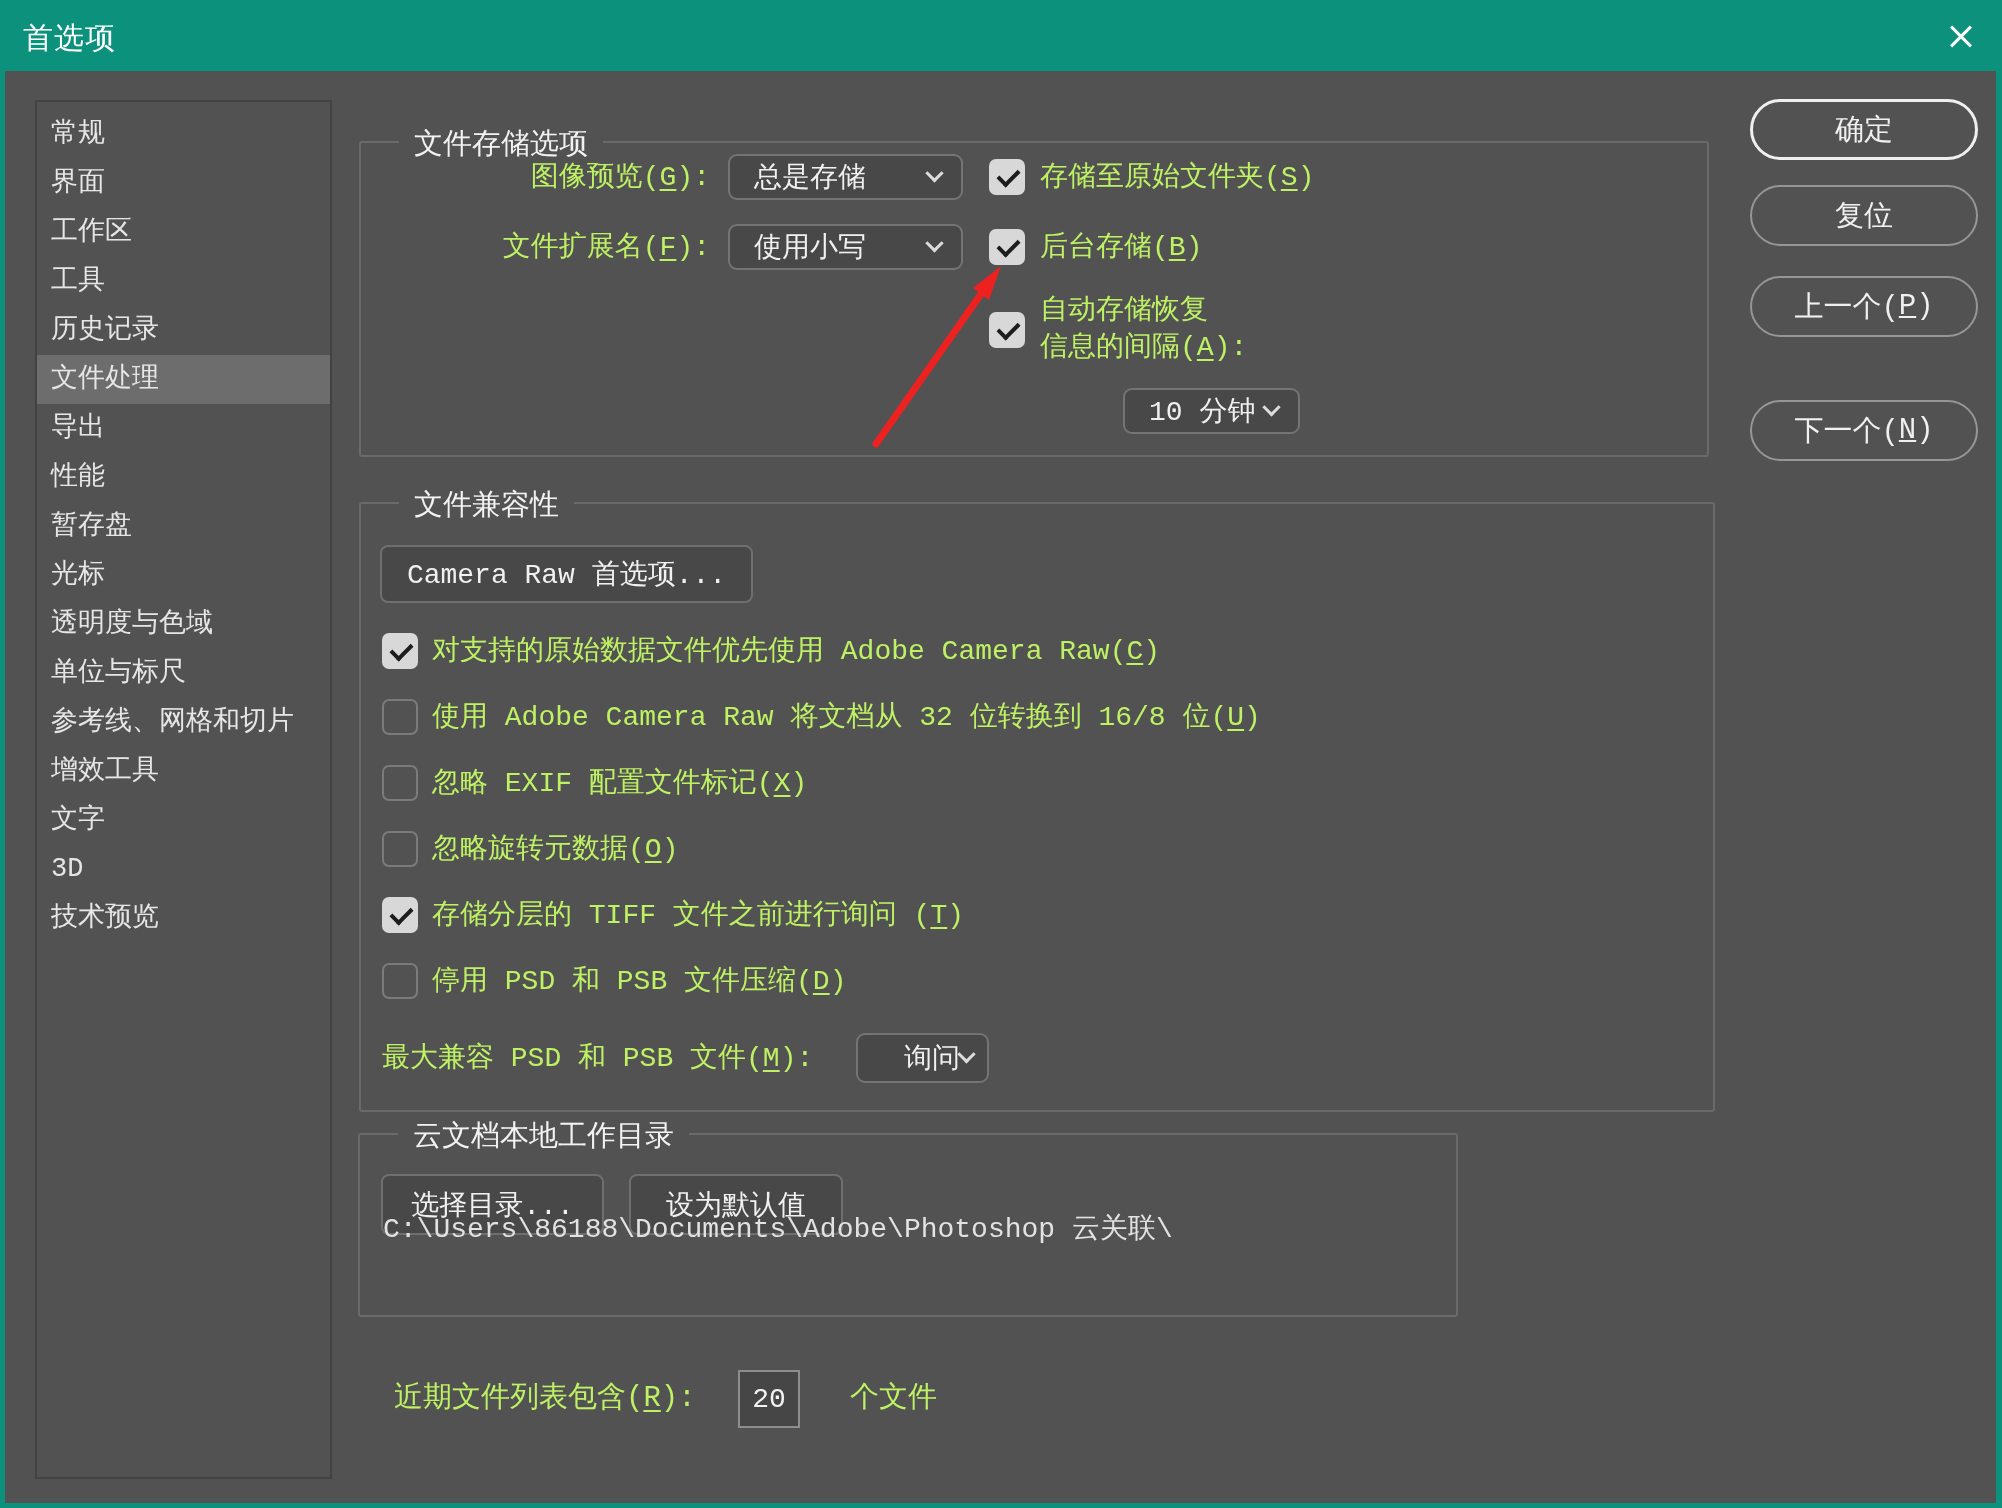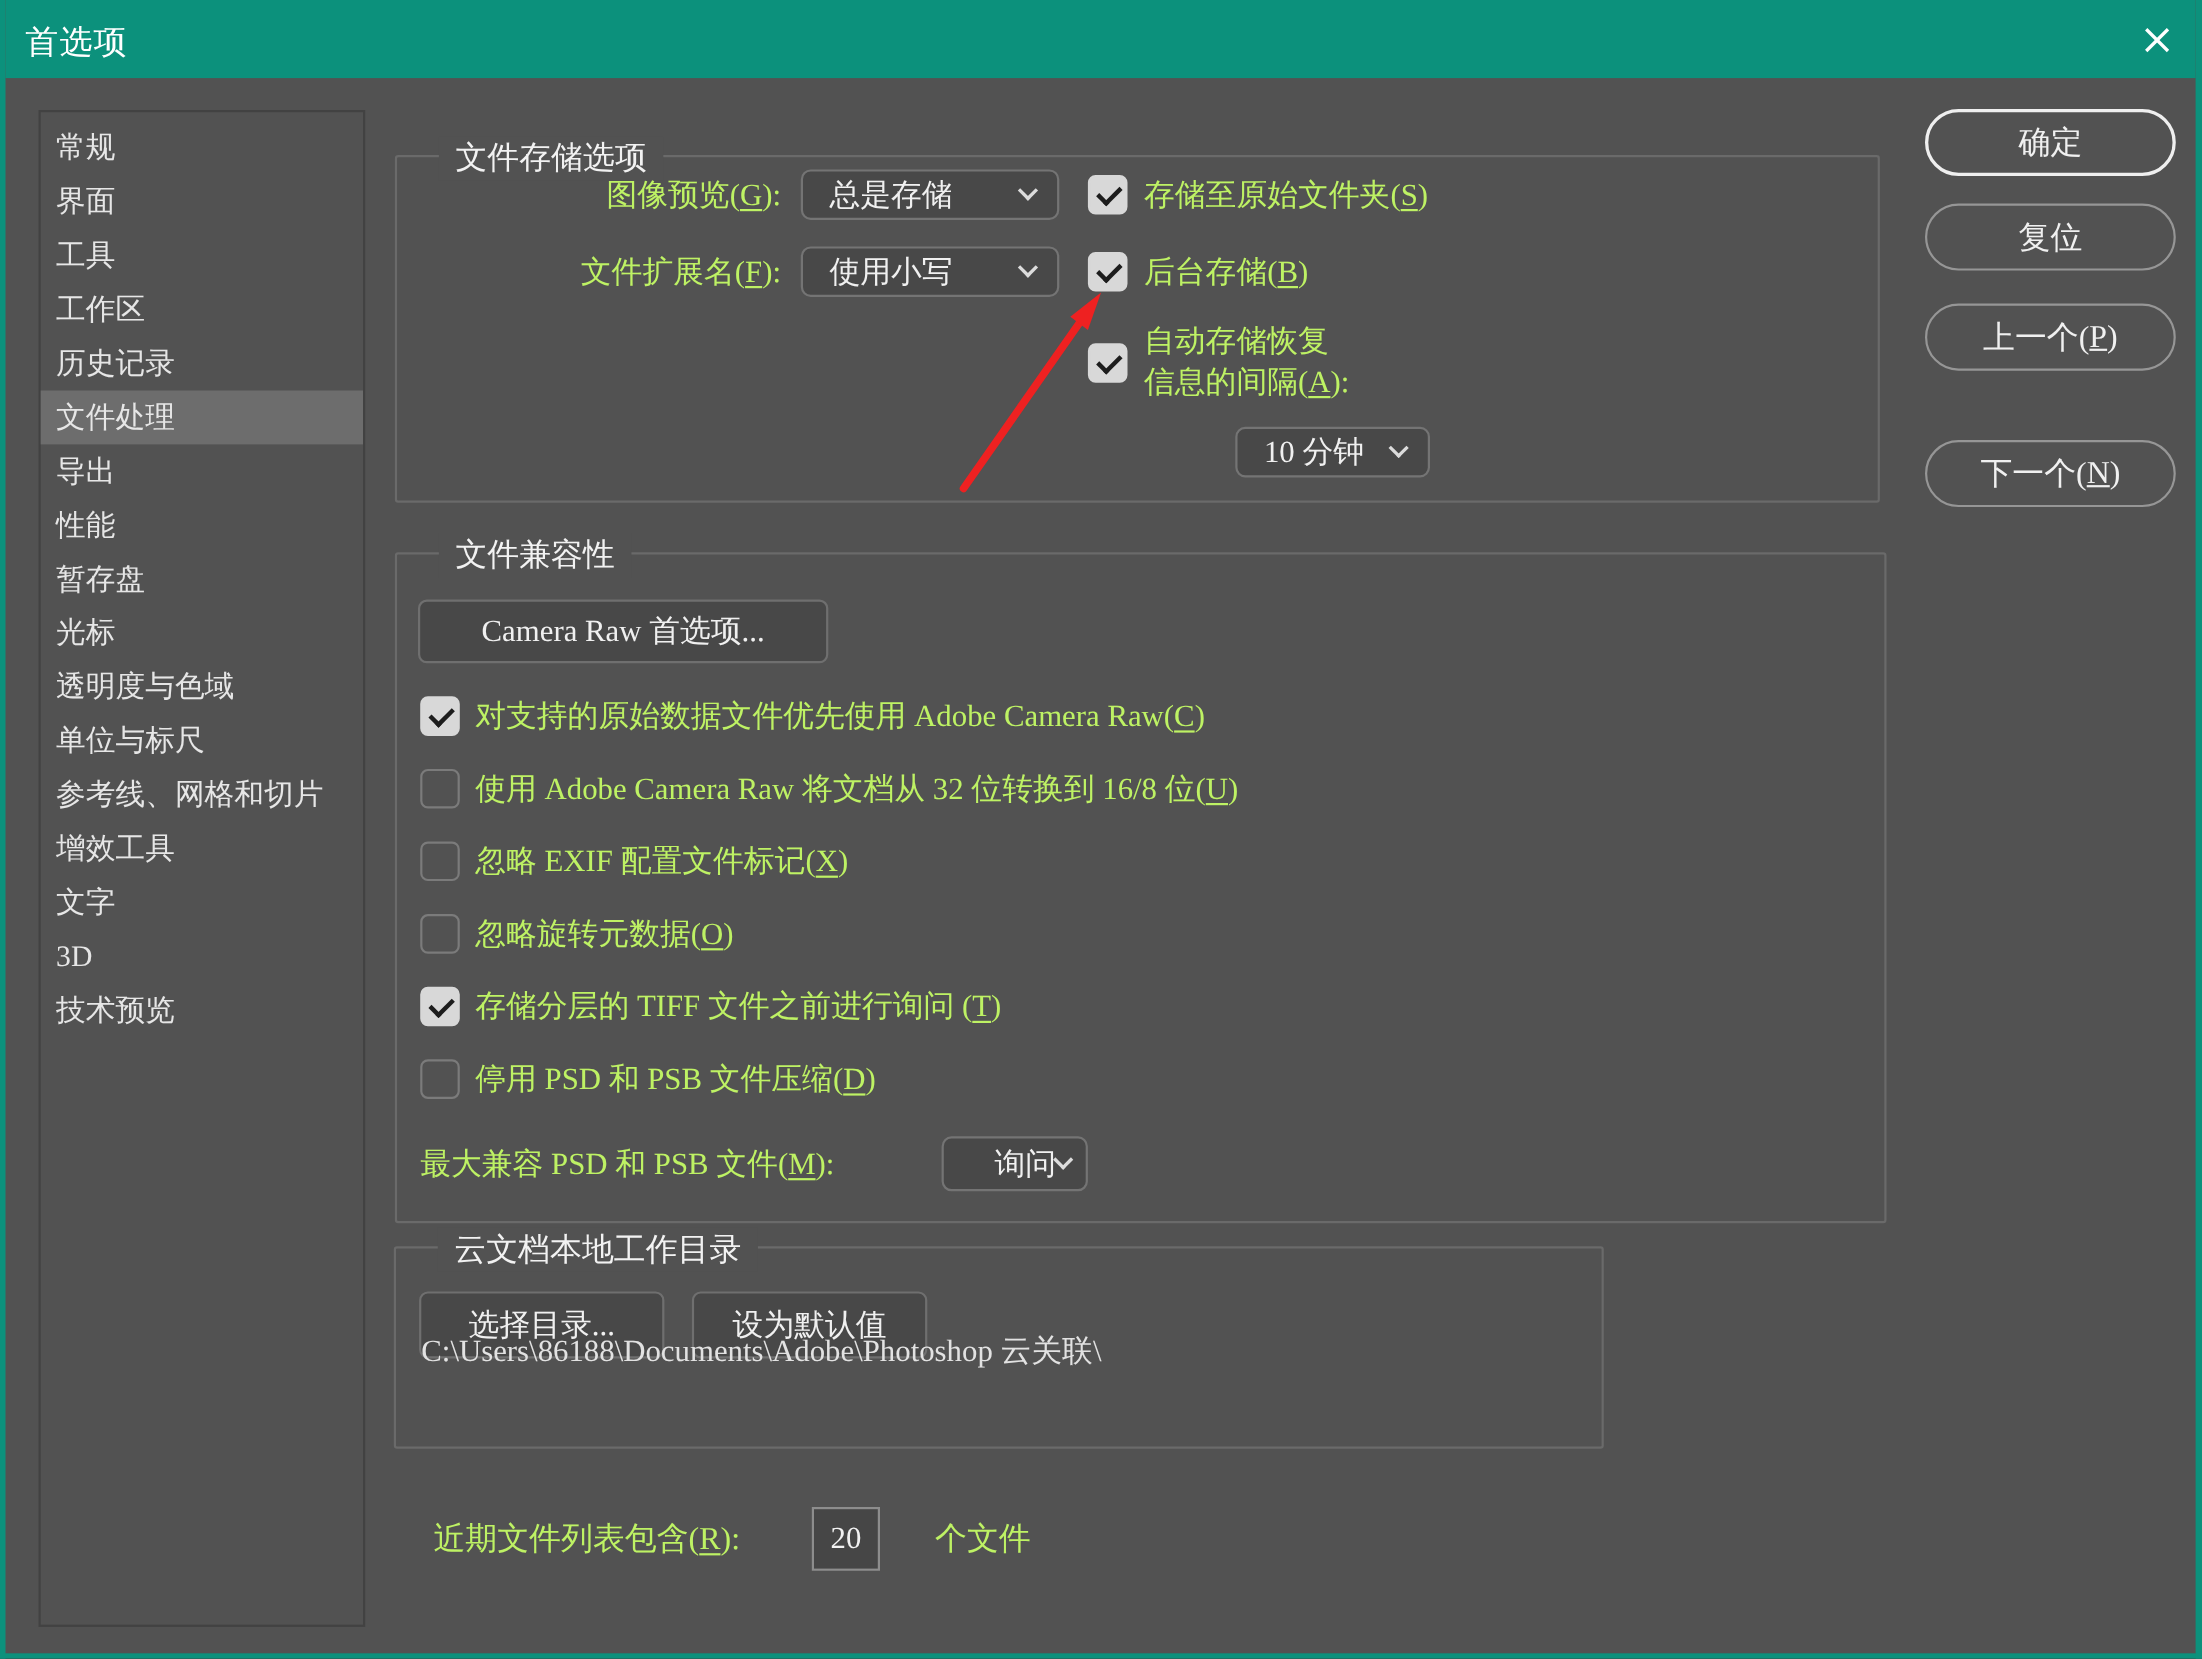--- a/index.html
+++ b/index.html
@@ -1,19 +1,19 @@
 <!DOCTYPE html>
 <html><head>
 <meta charset="utf-8">
 <style>
   html,body{margin:0;padding:0;background:#2b2b2b;}
   *{box-sizing:border-box;}
   .window{
     position:relative;width:2002px;height:1508px;background:#525252;
-    font-family:Liberation Serif, serif;color:#ededed;
+    font-family:Liberation Mono, monospace;color:#ededed;
     overflow:hidden;
     border-left:5px solid var(--teal);border-right:6px solid var(--teal);border-bottom:5px solid var(--teal);
   }
   :root{--teal:#0c917c;--bg:#525252;--ctl-bg:#484848;--ctl-bd:#747474;--box-bd:#6a6a6a;--txt:#ededed;}
   .titlebar{position:absolute;left:-5px;top:0;width:2002px;height:71px;background:var(--teal);}
   .title{position:absolute;left:23px;top:18px;font-size:30px;color:#ffffff;letter-spacing:1px;}
   .close-btn{position:absolute;left:1932px;top:12px;width:48px;height:48px;cursor:default;}
   .close-btn::before,.close-btn::after{content:"";position:absolute;left:10px;top:23px;width:28px;height:3px;background:#fff;}
   .close-btn::before{transform:rotate(45deg);}
   .close-btn::after{transform:rotate(-45deg);}
@@ -57,22 +57,22 @@
 
   <div class="titlebar">
     <span class="title">首选项</span>
   </div>
   <div class="close-btn"></div>
 
   <div class="sidebar">
     <div>
         <div class="side-item">常规</div>
         <div class="side-item">界面</div>
+        <div class="side-item">工作区</div>
         <div class="side-item">工具</div>
-        <div class="side-item">工作区</div>
         <div class="side-item">历史记录</div>
         <div class="side-item selected">文件处理</div>
         <div class="side-item">导出</div>
         <div class="side-item">性能</div>
         <div class="side-item">暂存盘</div>
         <div class="side-item">光标</div>
         <div class="side-item">透明度与色域</div>
         <div class="side-item">单位与标尺</div>
         <div class="side-item">参考线、网格和切片</div>
         <div class="side-item">增效工具</div>

